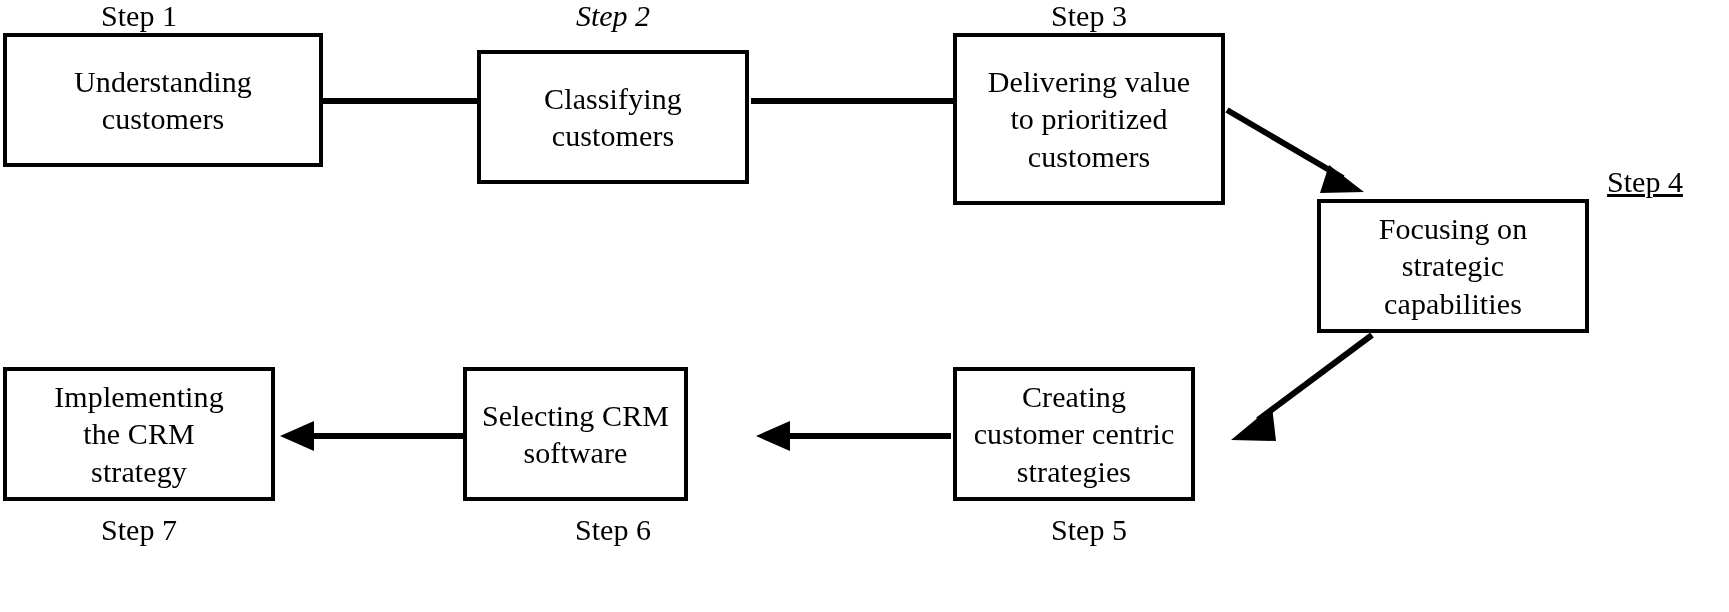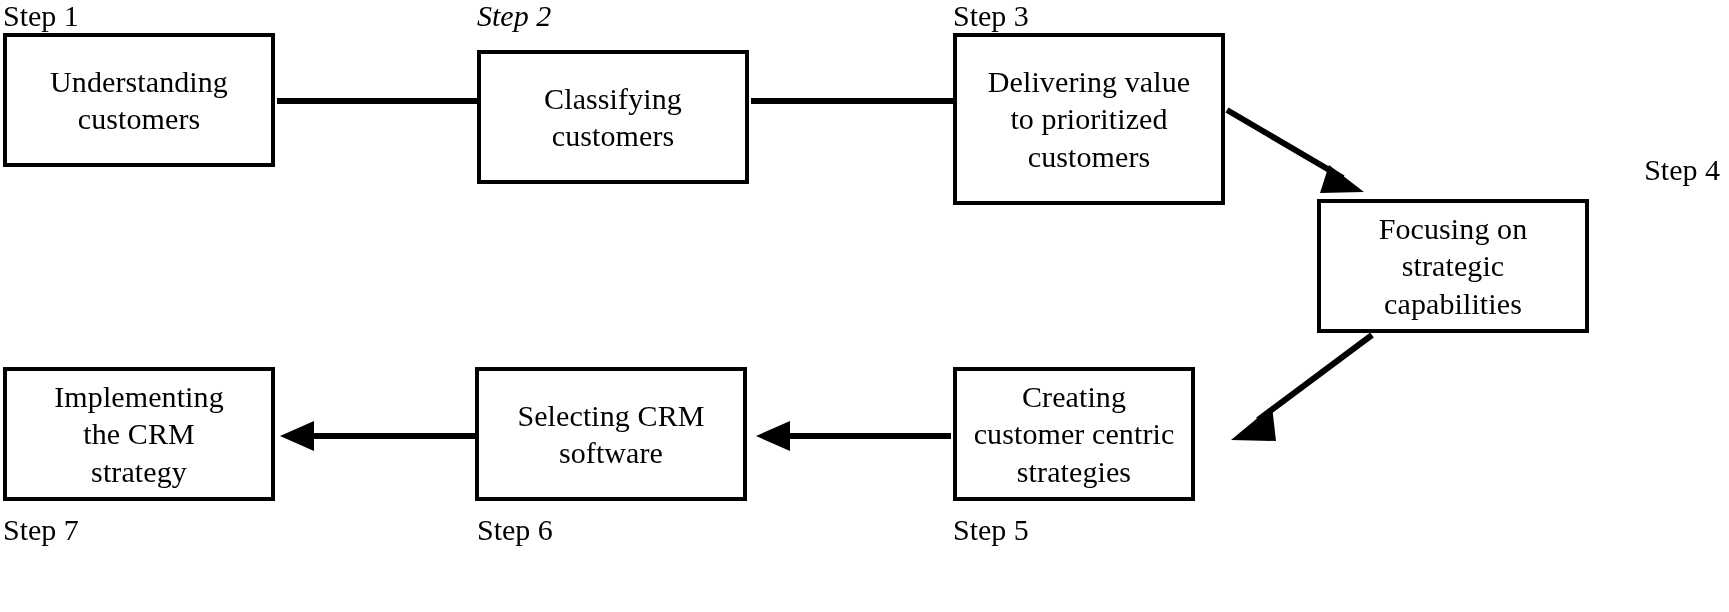--- a/index.html
+++ b/index.html
@@ -43,21 +43,21 @@
     font-size: 30px;
     line-height: 1.24;
     letter-spacing: 0.1px;
     white-space: pre-line;
     padding: 0 6px;
   }
   .step-caption {
     position: absolute;
     font-size: 30px;
     line-height: 1;
-    text-align: left;
+    text-align: center;
     white-space: nowrap;
   }
 </style>
 </head>
 <body>
 
 <div id="diagram-root">
 
   <svg id="flow-svg" viewBox="0 0 1729 612" xmlns="http://www.w3.org/2000/svg">
 
@@ -85,21 +85,21 @@
       <line x1="951" y1="436" x2="790" y2="436" stroke="#000" stroke-width="6"></line>
       <polygon points="790,421 756,436 790,451" fill="#000"></polygon>
     </g>
 
     <g>
       <line x1="475" y1="436" x2="314" y2="436" stroke="#000" stroke-width="6"></line>
       <polygon points="314,421 280,436 314,451" fill="#000"></polygon>
     </g>
   </svg>
 
-  <div class="node-box" style="left:3px; top:33px; width:272px; height:134px;">
+  <div class="node-box" style="left:3px; top:33px; width:320px; height:134px;">
     <span class="node-label">Understanding
 customers</span>
   </div>
   <div class="step-caption" style="left:3px; top:1px; width:272px;">Step 1</div>
 
   <div class="node-box" style="left:477px; top:33px; width:272px; height:134px;margin-top:17px;">
     <span class="node-label">Classifying
 customers</span>
   </div>
   <div class="step-caption" style="left:477px; top:1px; width:272px;font-style:italic;">Step 2</div>
@@ -109,30 +109,30 @@
 to prioritized
 customers</span>
   </div>
   <div class="step-caption" style="left:953px; top:1px; width:272px;">Step 3</div>
 
   <div class="node-box" style="left:1293px; top:199px; width:272px; height:134px;margin-left:24px;">
     <span class="node-label">Focusing on
 strategic
 capabilities</span>
   </div>
-  <div class="step-caption" style="left:1570px; top:155px; width:150px; text-align:right;">Step 4</div>
+  <div class="step-caption" style="left:1570px; top:167px; width:150px; text-align:center;text-decoration:underline;">Step 4</div>
 
   <div class="node-box" style="left:953px; top:367px; width:242px; height:134px;">
     <span class="node-label">Creating
 customer centric
 strategies</span>
   </div>
   <div class="step-caption" style="left:953px; top:515px; width:272px;">Step 5</div>
 
-  <div class="node-box" style="left:475px; top:367px; width:272px; height:134px;">
+  <div class="node-box" style="left:463px; top:367px; width:225px; height:134px;">
     <span class="node-label">Selecting CRM
 software</span>
   </div>
   <div class="step-caption" style="left:477px; top:515px; width:272px;">Step 6</div>
 
   <div class="node-box" style="left:3px; top:367px; width:272px; height:134px;">
     <span class="node-label">Implementing
 the CRM
 strategy</span>
   </div>

